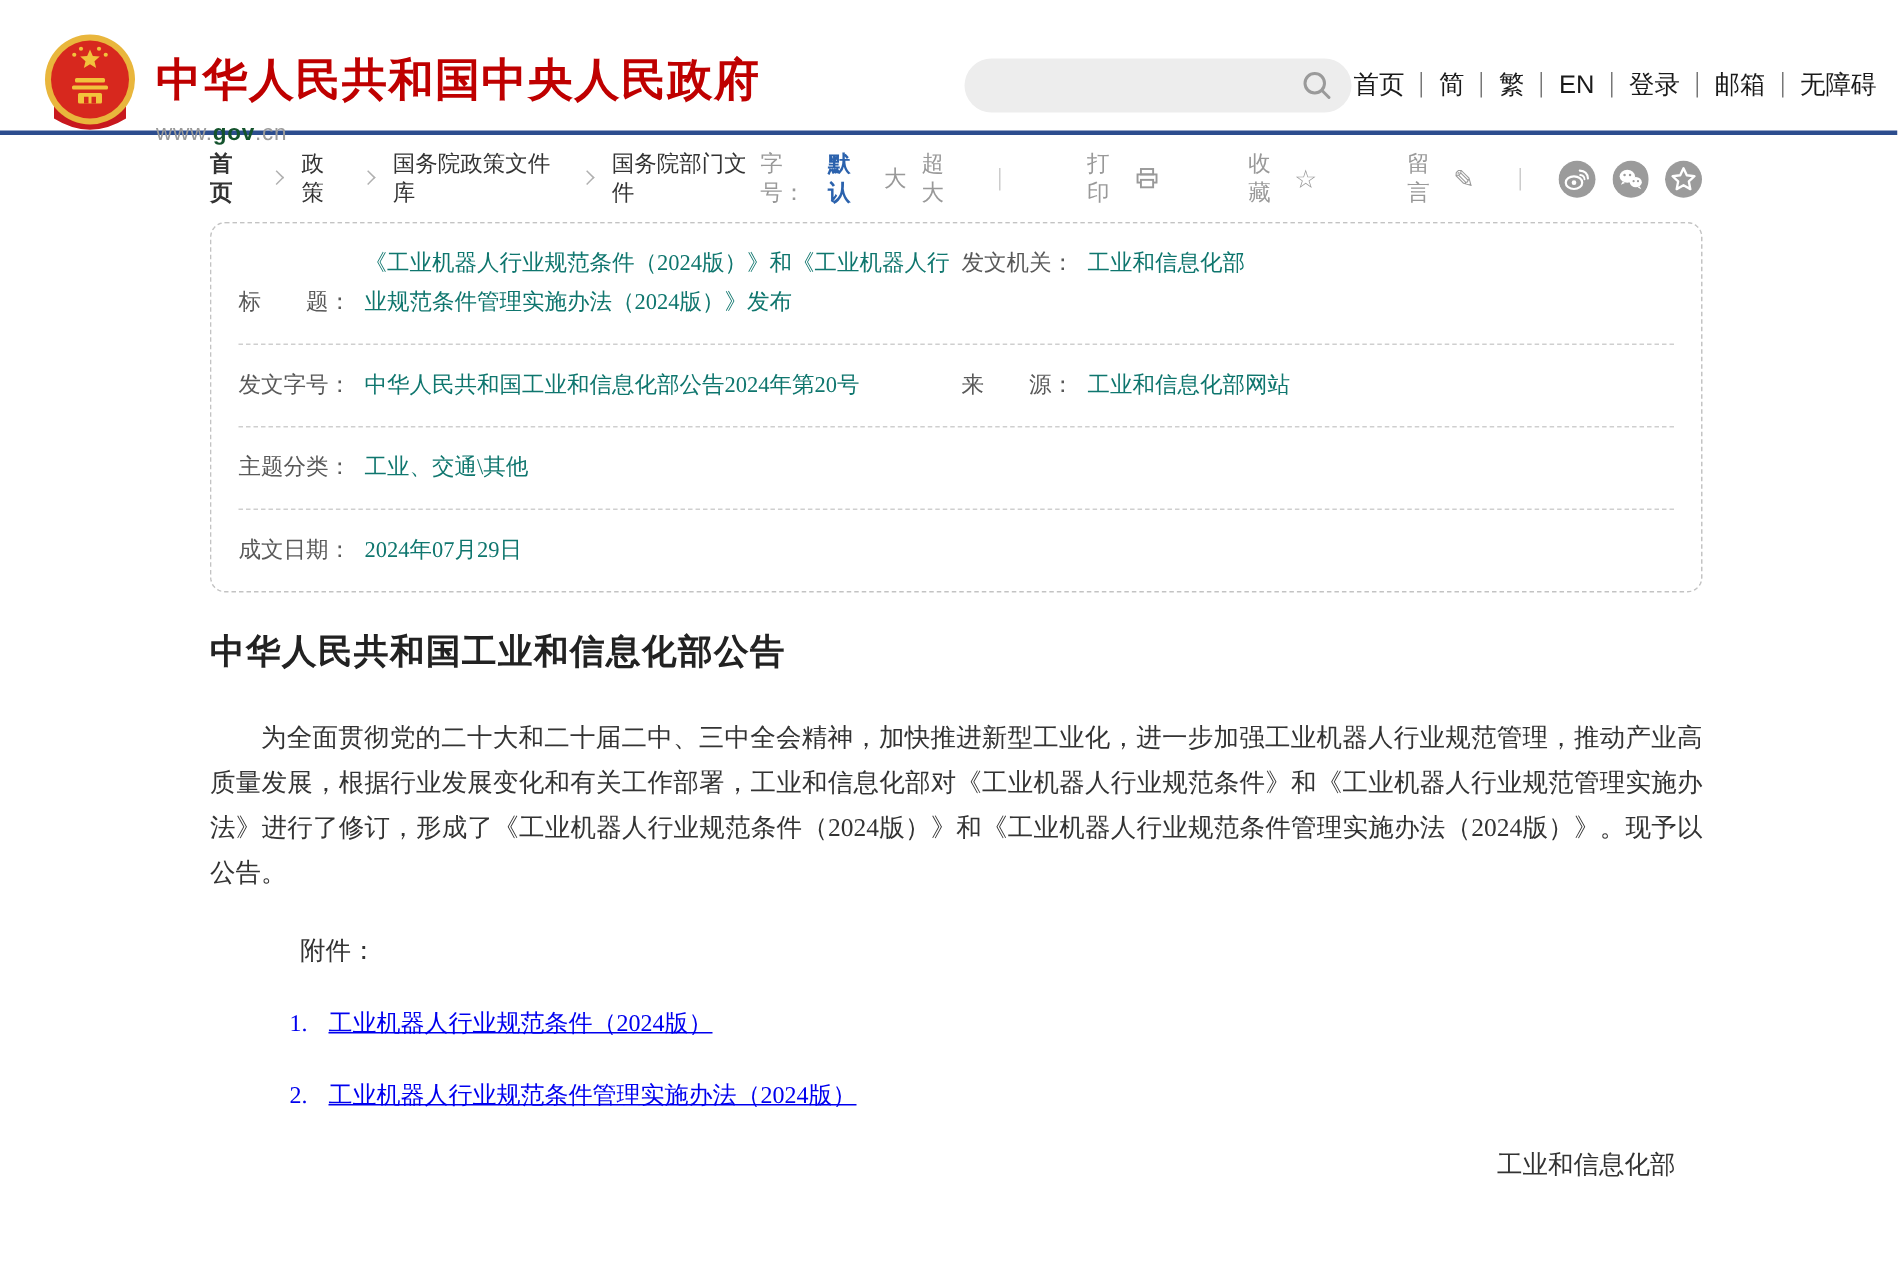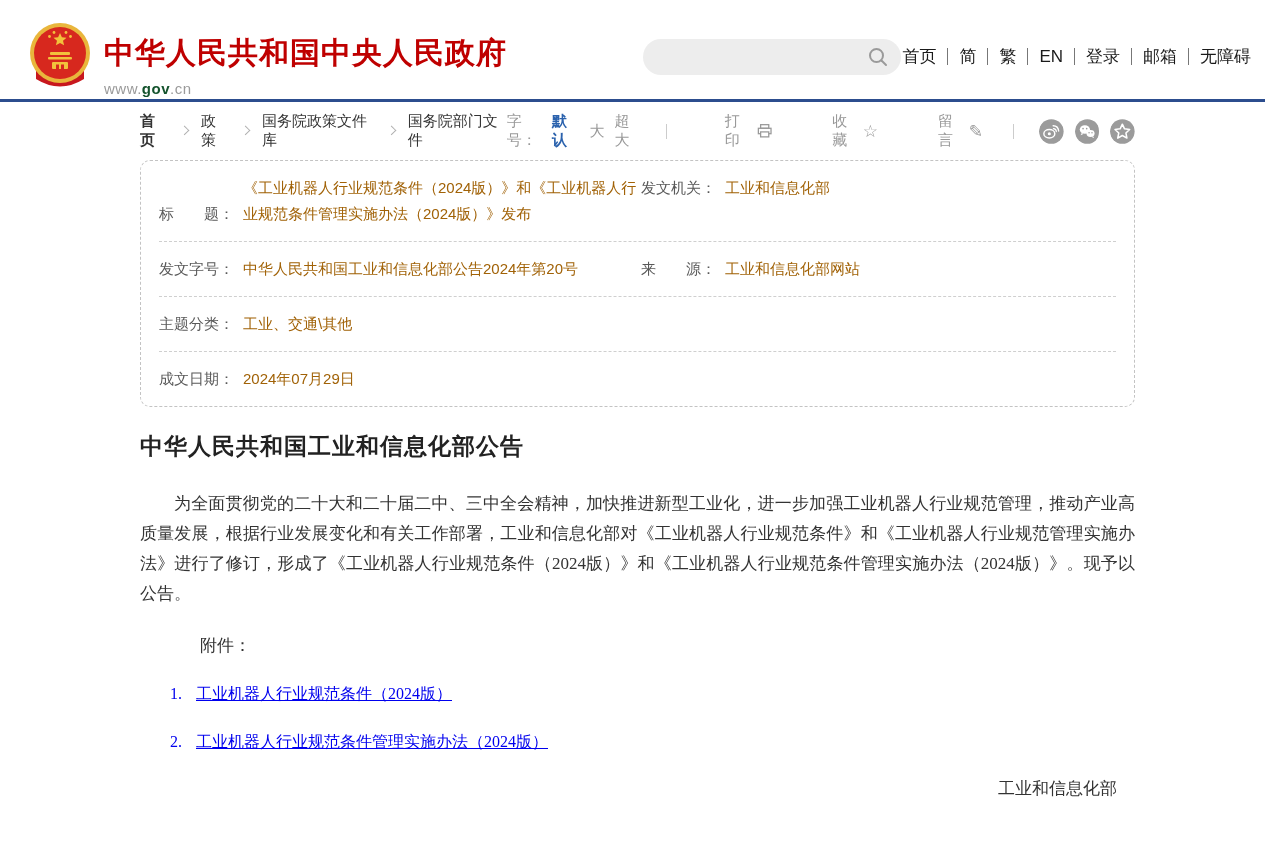--- a/index.html
+++ b/index.html
@@ -1,20 +1,20 @@
 <!DOCTYPE html>
 <html><head>
 <meta charset="utf-8">
 <style>
   * { margin:0; padding:0; box-sizing:border-box; }
   html,body { width:1265px; height:845px; background:#fff; overflow:hidden;
     font-family:"Liberation Sans", sans-serif; }
 
   
-  .header { position:relative; height:102px; background:#fff; border-bottom:3px solid #2c4d8e; }
+  .header { position:relative; height:90px; background:#fff; border-bottom:3px solid #2c4d8e; }
   .logo { position:absolute; left:27px; top:22px; width:66px; height:70px; }
   .site-head { position:absolute; left:104px; top:33px; }
   .site-title { font-size:30px; font-weight:bold; color:#bf0000; letter-spacing:1px; }
   .site-url { font-size:15px; color:#9a9a9a; margin-top:6px; letter-spacing:.5px; }
   .site-url .gov { color:#14532d; font-weight:bold; }
   .search-box { position:absolute; left:643px; top:39px; width:258px; height:36px;
     background:#ededed; border-radius:18px; display:flex; align-items:center; padding:0 12px; }
   .search-input { flex:1; border:none; outline:none; background:transparent; font-size:15px; color:#333; }
   .search-icon { width:22px; height:22px; flex:0 0 auto; cursor:pointer; }
   .top-nav { position:absolute; right:14px; top:45px; display:flex; align-items:center;
@@ -42,32 +42,32 @@
   .soc { width:27px; height:27px; border-radius:50%; margin-left:11px; cursor:pointer; }
 
   
   .meta-table { margin-top:15px; border:1px dashed #c3c3c3; border-radius:10px;
     padding:0 18px; font-size:15px; }
   .meta-row { display:flex; border-bottom:1px dashed #cfcfcf; padding:14px 0; line-height:26px; }
   .meta-row:last-child { border-bottom:none; }
   .m-left { flex:0 0 482px; display:flex;align-items:flex-end; }
   .m-right { flex:1; display:flex; }
   .m-label { color:#595959; white-space:pre; flex:0 0 auto; margin-right:9px; }
-  .m-value { color:#a16207; }
+  .m-value { color:#0f766e;font-family:Liberation Serif, serif; }
   .m-left .m-value { max-width:396px; }
 
   
   .article { font-family:"Liberation Serif", serif; color:#333; }
   .doc-title { text-align:left; font-size:23px; font-weight:bold; color:#222;
     margin-top:24px; letter-spacing:1px; }
   .doc-issue { text-align:center; font-size:15px; color:#333; margin-top:13px; }
   .doc-body { margin-top:27px; font-size:17px; line-height:30px; text-align:justify;
     text-indent:34px; color:#333; }
   .attach-label { margin-top:25px; margin-left:60px; font-size:17px; }
-  .attach-item { margin-top:27px; margin-left:30px; font-size:16px; color:#0000ee; }
+  .attach-item { margin-top:27px; margin-left:53px; font-size:16px; color:#0000ee; }
   .attach-item .num { margin-right:10px; }
   .attach-item a { color:#0000ee; text-decoration:underline; cursor:pointer; }
   .sign-wrap { overflow:hidden; margin-top:16px; }
   .sign-block { float:right; margin-right:18px; text-align:center; font-size:17px; color:#333; }
   .sign-block .signer { margin-top:8px; }
 </style>
 </head>
 <body>
 
 <div class="header">

